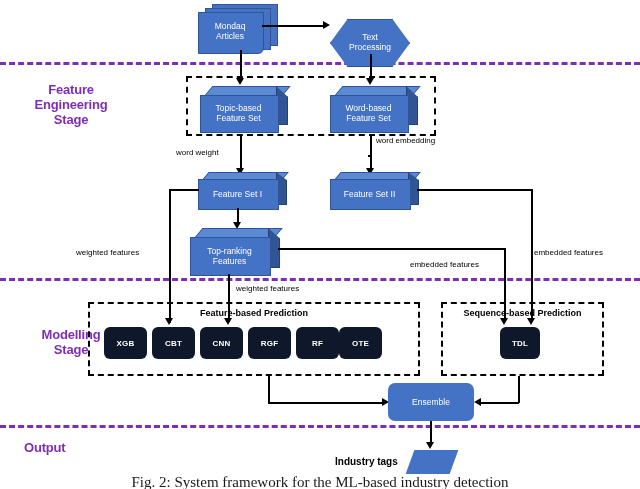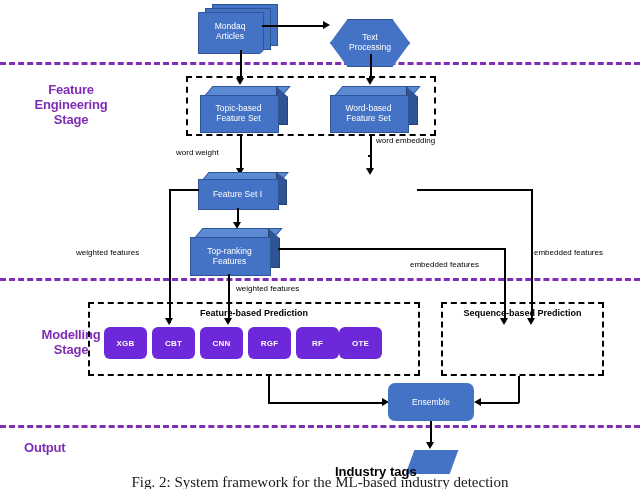--- a/index.html
+++ b/index.html
@@ -81,21 +81,21 @@
   }
   .box3d .front {
     position: absolute;
     background: #4472C4;
     border: 1px solid #2F5597;
   }
   .box3d .label { position: absolute; text-align: center; }
 
   
   .model-btn {
-    background: #6d28d9;
+    background: #0f172a;
     border-radius: 6px;
     color: #fff;
     font-size: 8px;
     font-weight: bold;
     display: flex;
     align-items: center;
     justify-content: center;
     letter-spacing: 0.2px;
   }
   .ensemble {
@@ -258,20 +258,26 @@
   <div class="abs ln vline" style="left:370px; top:155px; height:16px;"></div>
   <div class="abs arrowhead ar-down" style="left:365.5px; top:168px;"></div>
 
   <div class="abs box3d" style="left:198px; top:172px; width:96px; height:38px;">
     <div class="top" style="left:7px; top:0px; width:78px; height:7px; transform:skewX(-40deg);"></div>
     <div class="side" style="left:78px; top:0px; width:9px; height:31px; clip-path:polygon(0 0,100% 25%,100% 100%,0 100%);"></div>
     <div class="front" style="left:0px; top:7px; width:79px; height:29px;"></div>
     <div class="label blue-text" style="left:0px; top:17px; width:79px;">Feature Set I</div>
   </div>
 
+  <div class="abs box3d" style="left:330px; top:172px; width:96px; height:38px;">
+    <div class="top" style="left:7px; top:0px; width:78px; height:7px; transform:skewX(-40deg);"></div>
+    <div class="side" style="left:78px; top:0px; width:9px; height:31px; clip-path:polygon(0 0,100% 25%,100% 100%,0 100%);"></div>
+    <div class="front" style="left:0px; top:7px; width:79px; height:29px;"></div>
+    <div class="label blue-text" style="left:0px; top:17px; width:79px;">Feature Set II</div>
+  </div>
 
   <div class="abs ln hline" style="left:169px; top:189px; width:30px;"></div>
   <div class="abs ln vline" style="left:169px; top:189px; height:134px;"></div>
   <div class="abs arrowhead ar-down" style="left:164.5px; top:318px;"></div>
   <div class="abs conn-label" style="left:76px; top:248px;">weighted features</div>
 
   <div class="abs ln vline" style="left:237px; top:208px; height:18px;"></div>
   <div class="abs arrowhead ar-down" style="left:232.5px; top:222px;"></div>
 
   <div class="abs box3d" style="left:190px; top:228px; width:100px; height:48px;">
@@ -303,32 +309,33 @@
 
   <div class="abs model-btn" style="left:104px; top:327px; width:43px; height:32px;">XGB</div>
   <div class="abs model-btn" style="left:152px; top:327px; width:43px; height:32px;">CBT</div>
   <div class="abs model-btn" style="left:200px; top:327px; width:43px; height:32px;">CNN</div>
   <div class="abs model-btn" style="left:248px; top:327px; width:43px; height:32px;">RGF</div>
   <div class="abs model-btn" style="left:296px; top:327px; width:43px; height:32px;">RF</div>
   <div class="abs model-btn" style="left:339px; top:327px; width:43px; height:32px;">OTE</div>
 
   <div class="abs dashbox" style="left:441px; top:302px; width:163px; height:74px;"></div>
   <div class="abs group-title" style="left:441px; top:308px; width:163px;">Sequence-based Prediction</div>
+  <div class="abs model-btn" style="left:500px; top:327px; width:40px; height:32px;">TDL</div>
 
   <div class="abs ln vline" style="left:268px; top:376px; height:27px;"></div>
   <div class="abs ln hline" style="left:268px; top:402px; width:116px;"></div>
   <div class="abs arrowhead ar-right" style="left:382px; top:398px;"></div>
 
   <div class="abs ln vline" style="left:518px; top:376px; height:27px;"></div>
   <div class="abs ln hline" style="left:481px; top:402px; width:38px;"></div>
   <div class="abs arrowhead ar-left" style="left:474px; top:398px;"></div>
 
   <div class="abs ensemble" style="left:388px; top:383px; width:86px; height:38px;">Ensemble</div>
 
   <div class="abs ln vline" style="left:430px; top:421px; height:25px;"></div>
   <div class="abs arrowhead ar-down" style="left:425.5px; top:442px;"></div>
 
   <div class="abs parallelogram" style="left:410px; top:450px; width:44px; height:24px;"></div>
-  <div class="abs conn-label bold" style="left:335px; top:456px; font-size:13px;margin-top:8px;">Industry tags</div>
+  <div class="abs conn-label bold" style="left:335px; top:456px; font-size:10px;">Industry tags</div>
 
   <div class="abs caption" style="top:474px;">Fig. 2: System framework for the ML-based industry detection</div>
 
 </div>
 
 </body></html>

